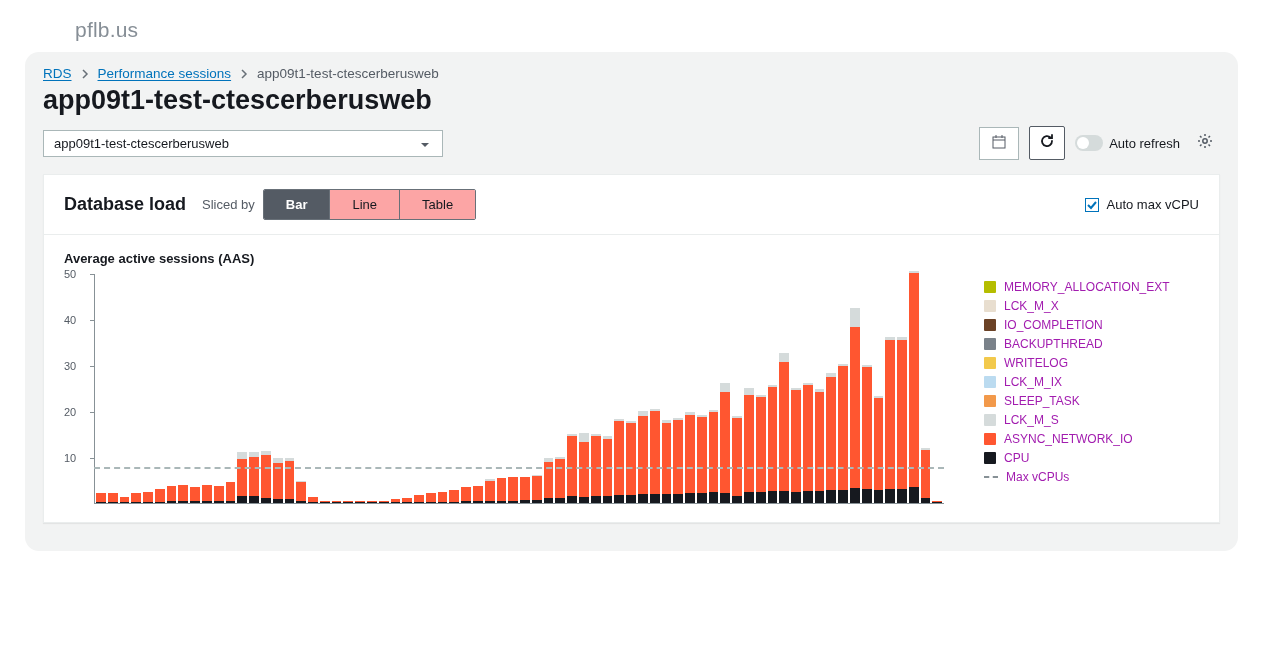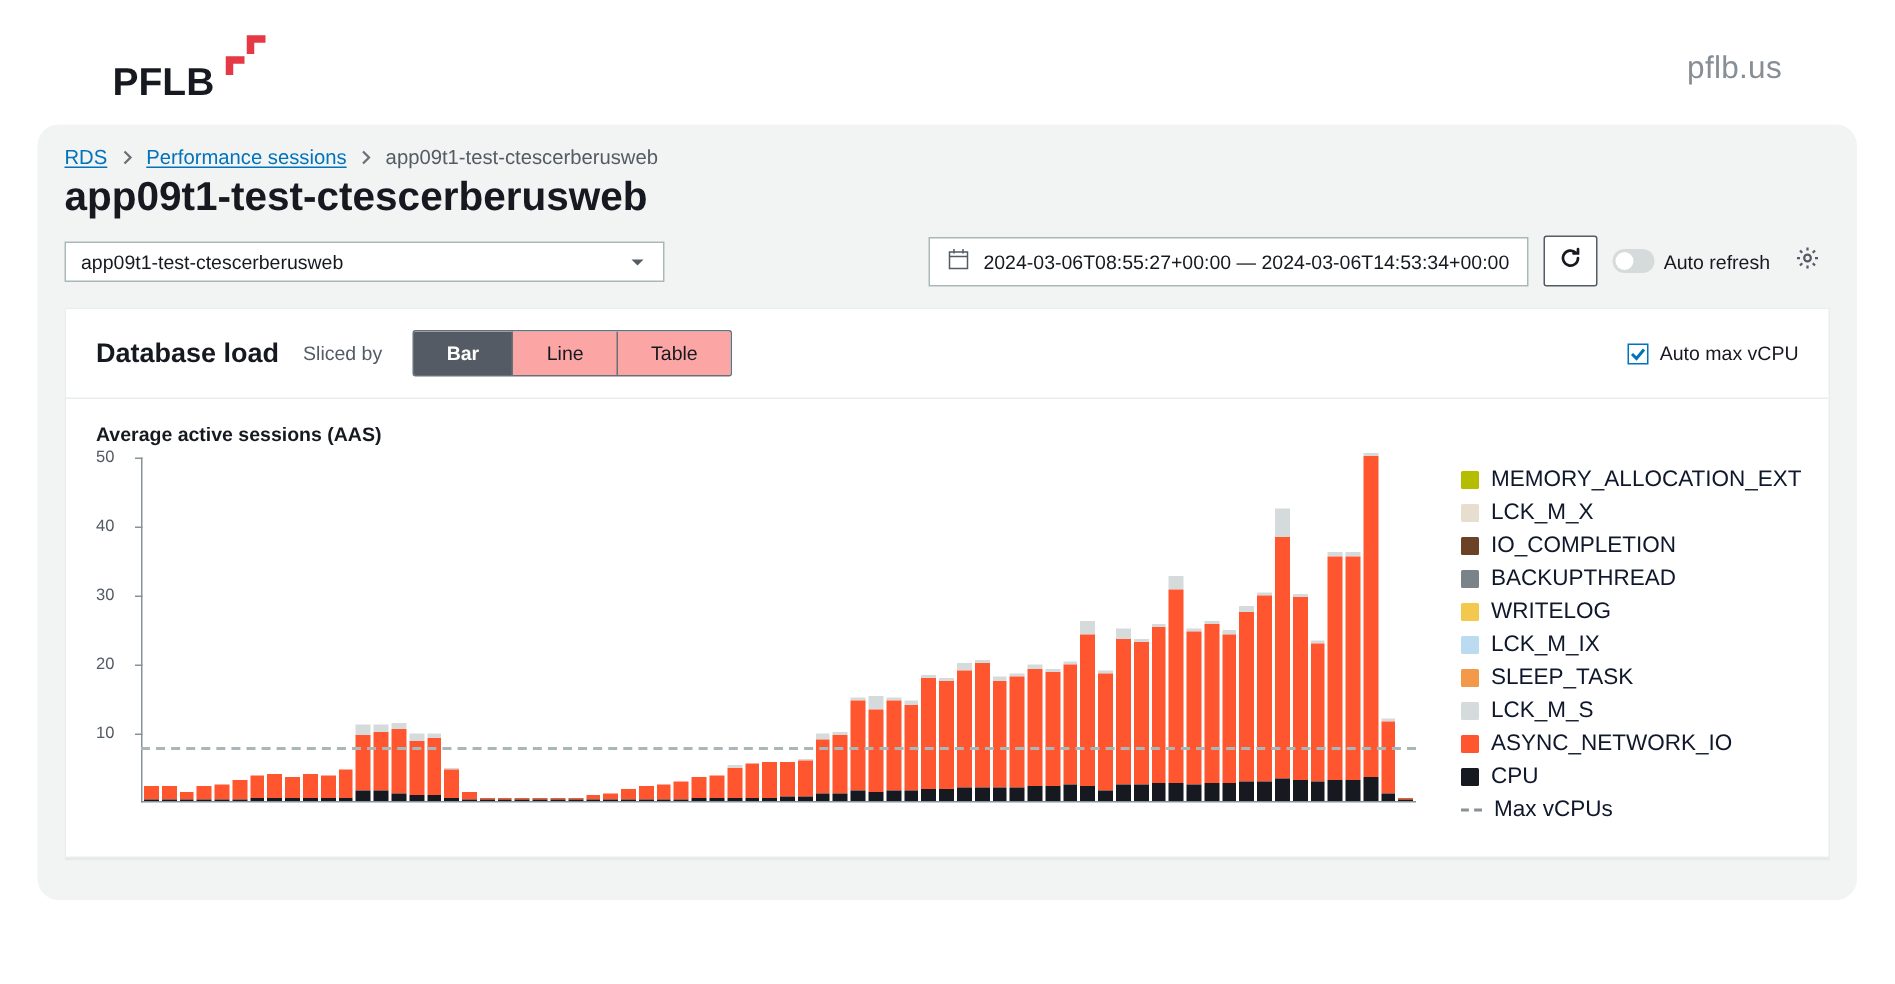--- a/index.html
+++ b/index.html
@@ -25,21 +25,21 @@
   .toggle-wrap { display:flex; align-items:center; gap:6px; font-size:13px; color:#16191f; }
   .toggle { width:28px; height:16px; border-radius: 10px; background:#d5dbdb; position:relative; }
   .toggle::after { content:""; position:absolute; left:2px; top:2px; width:12px; height:12px; border-radius:50%; background:#fff; }
   .gear-btn { width:30px; height:30px; display:flex; align-items:center; justify-content:center; color:#545b64; cursor:pointer; }
 
   .panel { margin: 4px 18px 0 18px; background:#fff; border:1px solid #eaeded; box-shadow: 0 1px 1px rgba(0,0,0,0.06); }
   .panel-header { display:flex; align-items:center; padding: 14px 20px; border-bottom: 1px solid #eaeded; }
   .panel-title { font-size: 18px; font-weight: 700; }
   .sliced-label { margin-left: 16px; color:#545b64; font-size:13px; }
   .slice-select { margin-left: 12px; border:1px solid #aab7b8; padding: 6px 12px; width: 160px; font-size:13px; display:flex; justify-content:space-between; align-items:center; background:#fff; cursor:pointer; }
-  .view-toggle { margin-left: 20px; display:flex; border:1px solid #687078; border-radius:2px; overflow:hidden; }
+  .view-toggle { margin-left: 8px; display:flex; border:1px solid #687078; border-radius:2px; overflow:hidden; }
   .view-btn { padding:7px 22px; font-size:13px; cursor:pointer; background:#fca5a5; border-right:1px solid #687078; }
   .view-btn:last-child { border-right:none; }
   .view-btn.active { background:#545b64; color:#fff; font-weight:700; }
   .panel-head-spacer { flex:1; }
   .checkbox-wrap { display:flex; align-items:center; gap:8px; font-size:13px; }
   .cb { width:14px; height:14px; border:1px solid #0073bb; display:flex; align-items:center; justify-content:center; }
   .cb svg { width:12px; height:12px; }
 
   .chart-area { padding: 16px 20px 18px 20px; position:relative; }
   .chart-title { font-size: 13px; font-weight:700; margin-bottom: 8px; }
@@ -51,35 +51,29 @@
   .axis-line-x { position:absolute; left:30px; right:0; bottom:0; height:1px; background:#879196; }
   .grid-dash { position:absolute; left:30px; right:0; border-top: 2px dashed #aab7b8; }
   .bars-strip { position:absolute; left:32px; right:0; bottom:1px; top:0; display:flex; align-items:flex-end; gap:0; }
   .bar { display:flex; flex-direction:column-reverse; width:13px; margin-right:2px; }
   .seg-cpu { background:#16191f; }
   .seg-async { background:#ff5630; }
   .seg-other { background:#d5dbdb; }
   .xaxis-strip { position:relative; width:880px; height:18px; margin-left:0; }
   .xlabel { position:absolute; font-size:11px; color:#545b64; transform:translateX(-50%); top:3px; white-space:nowrap; }
   .legend-col { padding-left:30px; padding-top:6px; }
-  .legend-item { display:flex; align-items:center; gap:8px; font-size:15px; color:#0f172a; margin-bottom:5px; white-space:nowrap; }
+  .legend-item { display:flex; align-items:center; gap:8px; font-size:12px; color:#a21caf; margin-bottom:5px; white-space:nowrap; }
   .swatch { width:12px; height:12px; border-radius:1px; flex-shrink:0; }
   .legend-dash { width:14px; border-top: 2px dashed #879196; height:0; }
   .ytick-stroke { position:absolute; left:26px; width:5px; height:1px; background:#879196; }
 </style>
 </head>
 <body>
 
 <div class="topbar">
-  <div class="logo">
-    <svg class="logo-svg" viewBox="0 0 110 55">
-      <path d="M 78 32 L 78 22 L 88 22 M 92 18 L 92 8 L 102 8" stroke="#e63946" stroke-width="5" fill="none" stroke-linecap="butt"></path>
-      <text x="0" y="45" font-family="Arial Black, Arial" font-weight="900" font-size="26" fill="#16191f">PFLB</text>
-    </svg>
-  </div>
   <div class="brand-link">pflb.us</div>
 </div>
 
 <div class="app-frame">
 
   <div class="breadcrumb">
     <span class="bc-link">RDS</span>
     <span class="bc-chevron">
       <svg width="10" height="10" viewBox="0 0 10 10">
           <path d="M3 1 L7 5 L3 9" stroke="#687078" stroke-width="1.5" fill="none"></path>
@@ -108,21 +102,20 @@
     <div class="toolbar-spacer"></div>
     <div class="range-box">
       <span>
         <svg width="14" height="14" viewBox="0 0 14 14">
             <rect x="1" y="2" width="12" height="11" stroke="#545b64" fill="none"></rect>
             <line x1="1" y1="5" x2="13" y2="5" stroke="#545b64"></line>
             <line x1="4" y1="0" x2="4" y2="3" stroke="#545b64"></line>
             <line x1="10" y1="0" x2="10" y2="3" stroke="#545b64"></line>
           </svg>
       </span>
-      <span>2024-03-06T08:55:27+00:00 — 2024-03-06T14:53:34+00:00</span>
     </div>
     <div class="icon-btn">
       <span>
         <svg width="16" height="16" viewBox="0 0 16 16">
             <path d="M13 8 A5 5 0 1 1 11.5 4.5 M13 2 L13 5 L10 5" stroke="#16191f" stroke-width="1.8" fill="none" stroke-linecap="round"></path>
           </svg>
       </span>
     </div>
     <div class="toggle-wrap">
       <div class="toggle"></div>

